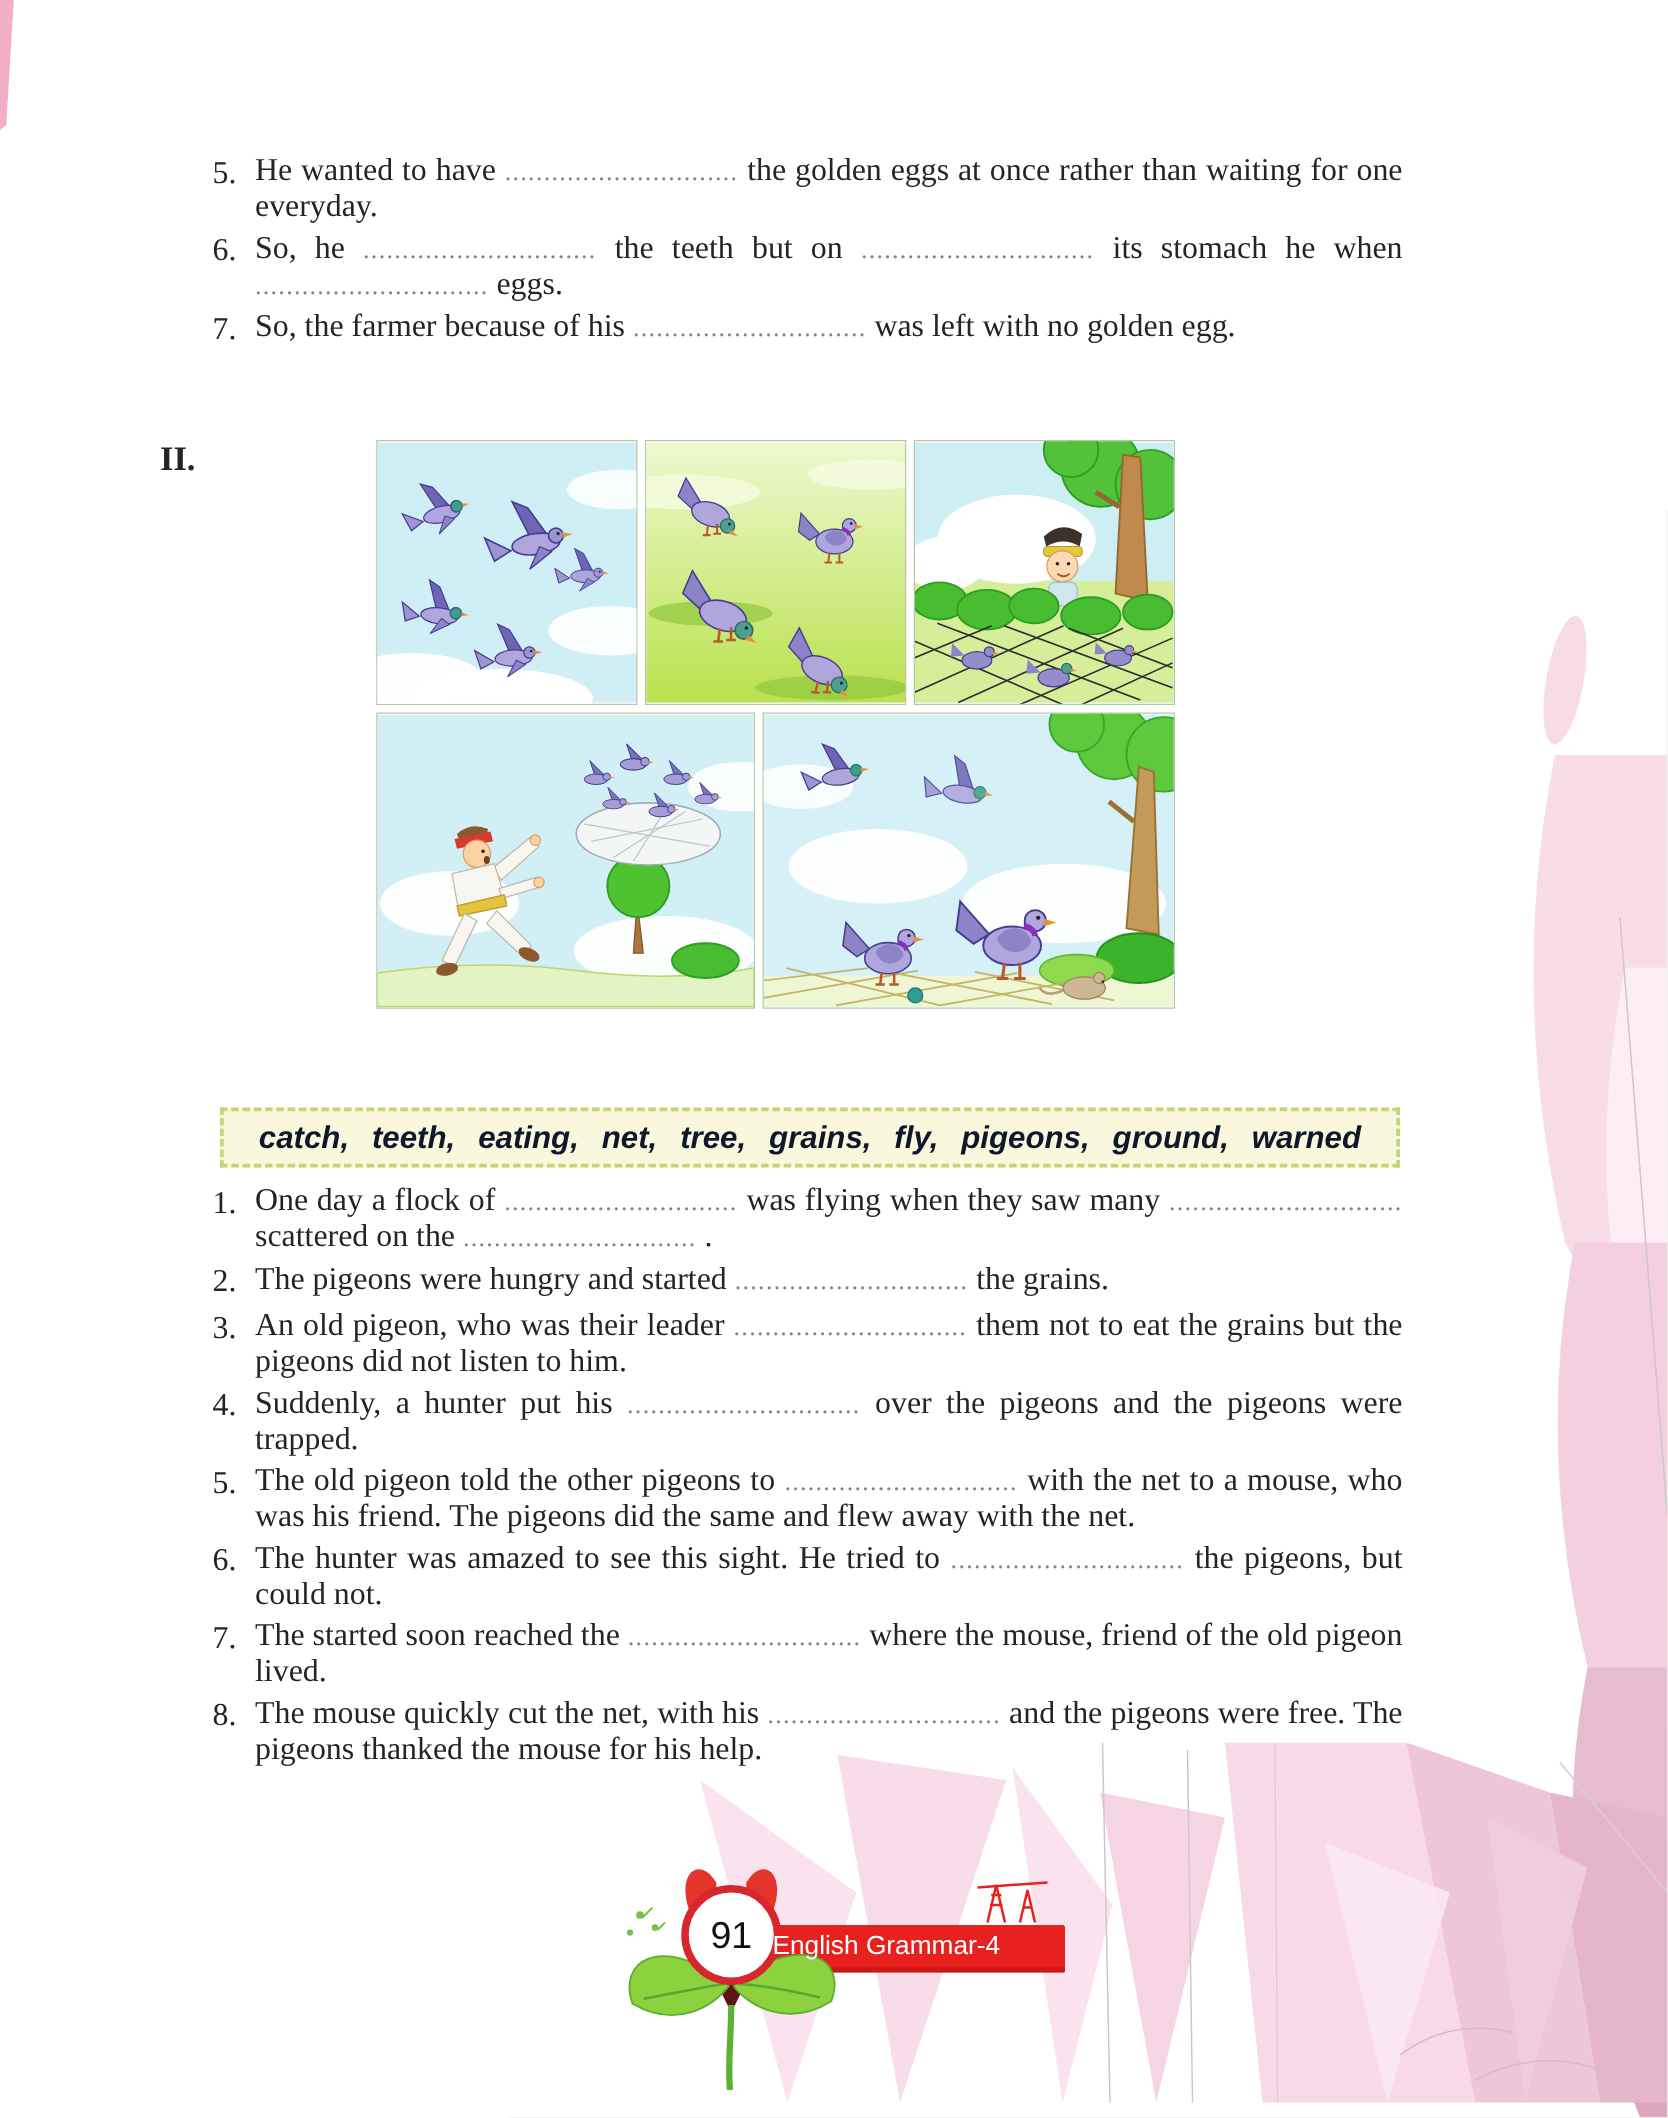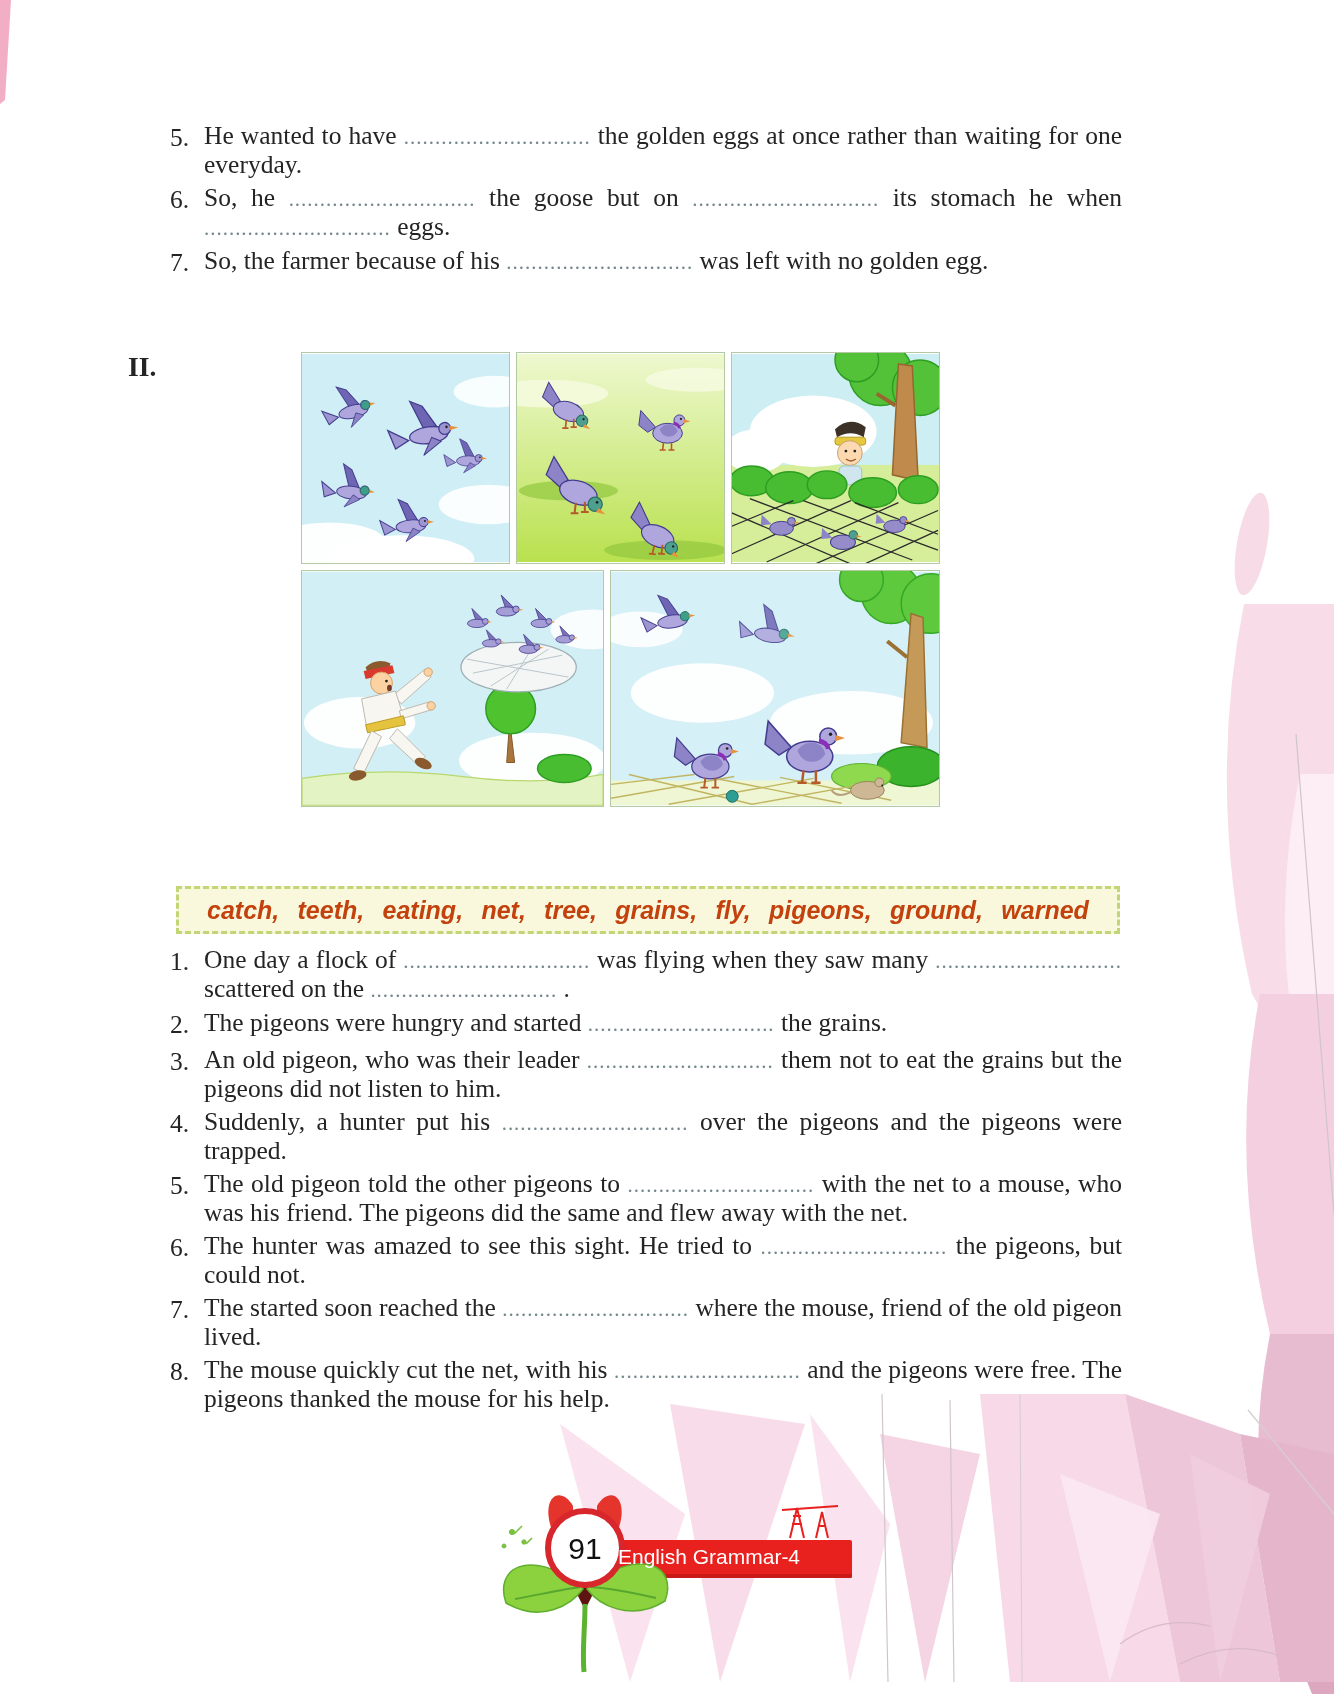--- a/index.html
+++ b/index.html
@@ -25,21 +25,21 @@
   
   .pics{position:absolute;top:352px;left:301px;width:639px;}
   .prow{display:flex;gap:6px;margin-bottom:6px;}
   .panel{display:block;border:1px solid #b3c9a4;background:#fff;}
 
   
   .cluebox{position:absolute;top:886px;left:176px;width:944px;height:48px;box-sizing:border-box;
            background:#f9f7dc;border:3px dashed #c3d677;display:flex;align-items:center;
            justify-content:space-between;padding:0 28px;
            font-family:"Liberation Sans",sans-serif;font-style:italic;font-weight:600;
-           font-size:25px;color:#c2410c;}
+           font-size:25px;color:#0f172a;}
 
   
   .footer{position:absolute;left:460px;top:1398px;width:420px;height:290px;z-index:3;}
   .footer svg{position:absolute;left:0;top:0;}
   .page-num{position:absolute;left:96px;top:134px;width:58px;text-align:center;
             font-family:"Liberation Sans",sans-serif;font-weight:400;font-size:30px;color:#101010;}
   .series{position:absolute;left:158px;top:147px;width:228px;text-align:left;
           font-family:"Liberation Sans",sans-serif;font-size:21px;color:#ffffff;}
 </style>
 </head>
@@ -80,21 +80,21 @@
 
   <div class="content-layer">
 
     <div class="list sec1">
       <div class="li">
         <span class="num">5.</span>
         <p class="txt"><span>He wanted to have </span><span class="blank">..............................</span><span> the golden eggs at once rather than waiting for one everyday.</span></p>
       </div>
       <div class="li">
         <span class="num">6.</span>
-        <p class="txt"><span>So, he </span><span class="blank">..............................</span><span> the goose but on </span><span class="blank">..............................</span><span> its stomach he when </span><span class="blank">..............................</span><span> eggs.</span></p>
+        <p class="txt"><span>So, he </span><span class="blank">..............................</span><span> the teeth but on </span><span class="blank">..............................</span><span> its stomach he when </span><span class="blank">..............................</span><span> eggs.</span></p>
       </div>
       <div class="li">
         <span class="num">7.</span>
         <p class="txt"><span>So, the farmer because of his </span><span class="blank">..............................</span><span> was left with no golden egg.</span></p>
       </div>
     </div>
 
     <div class="heading">
       <span class="hnum">II.</span>
     </div>

